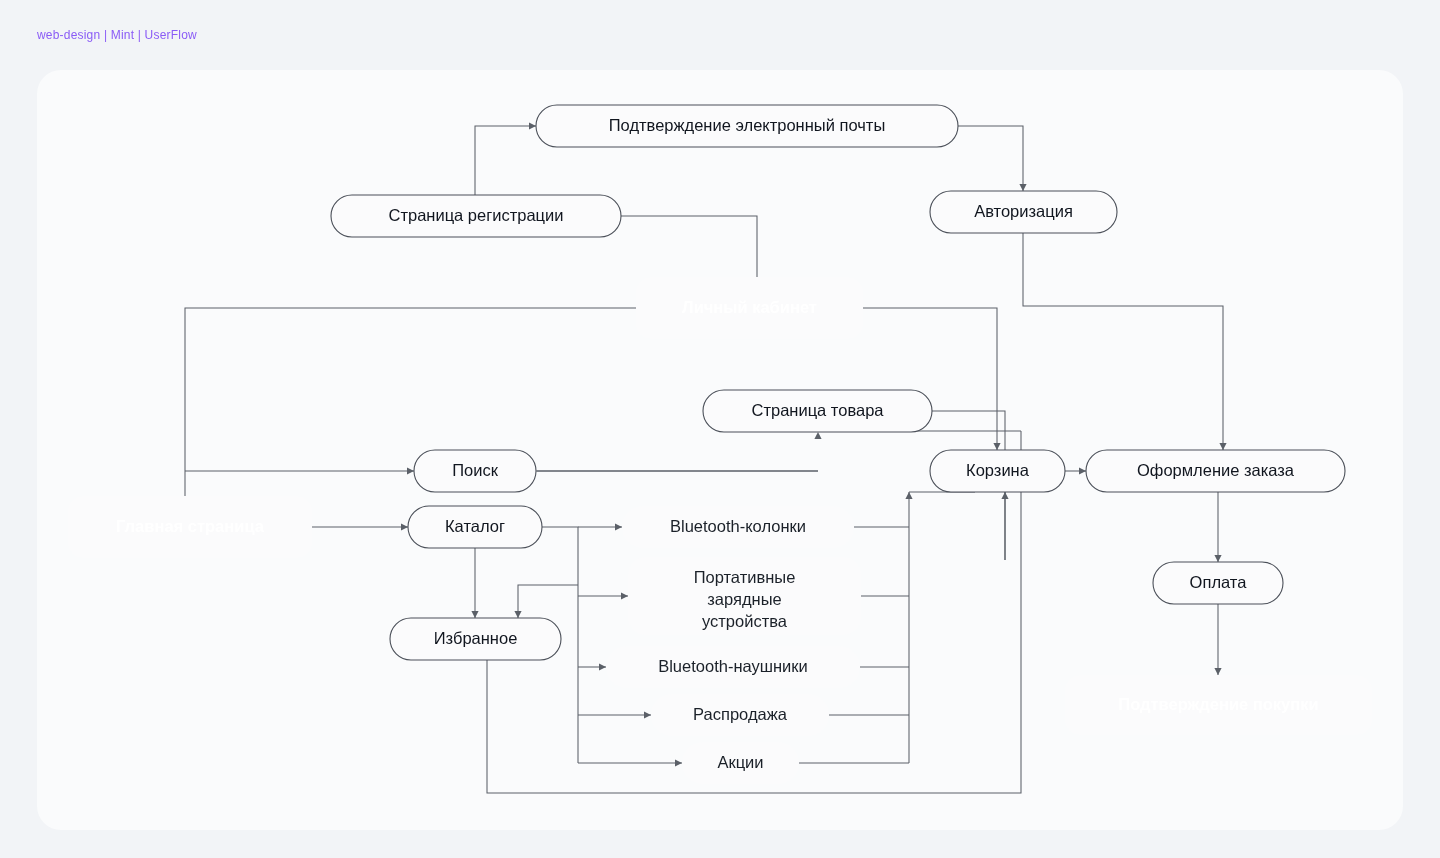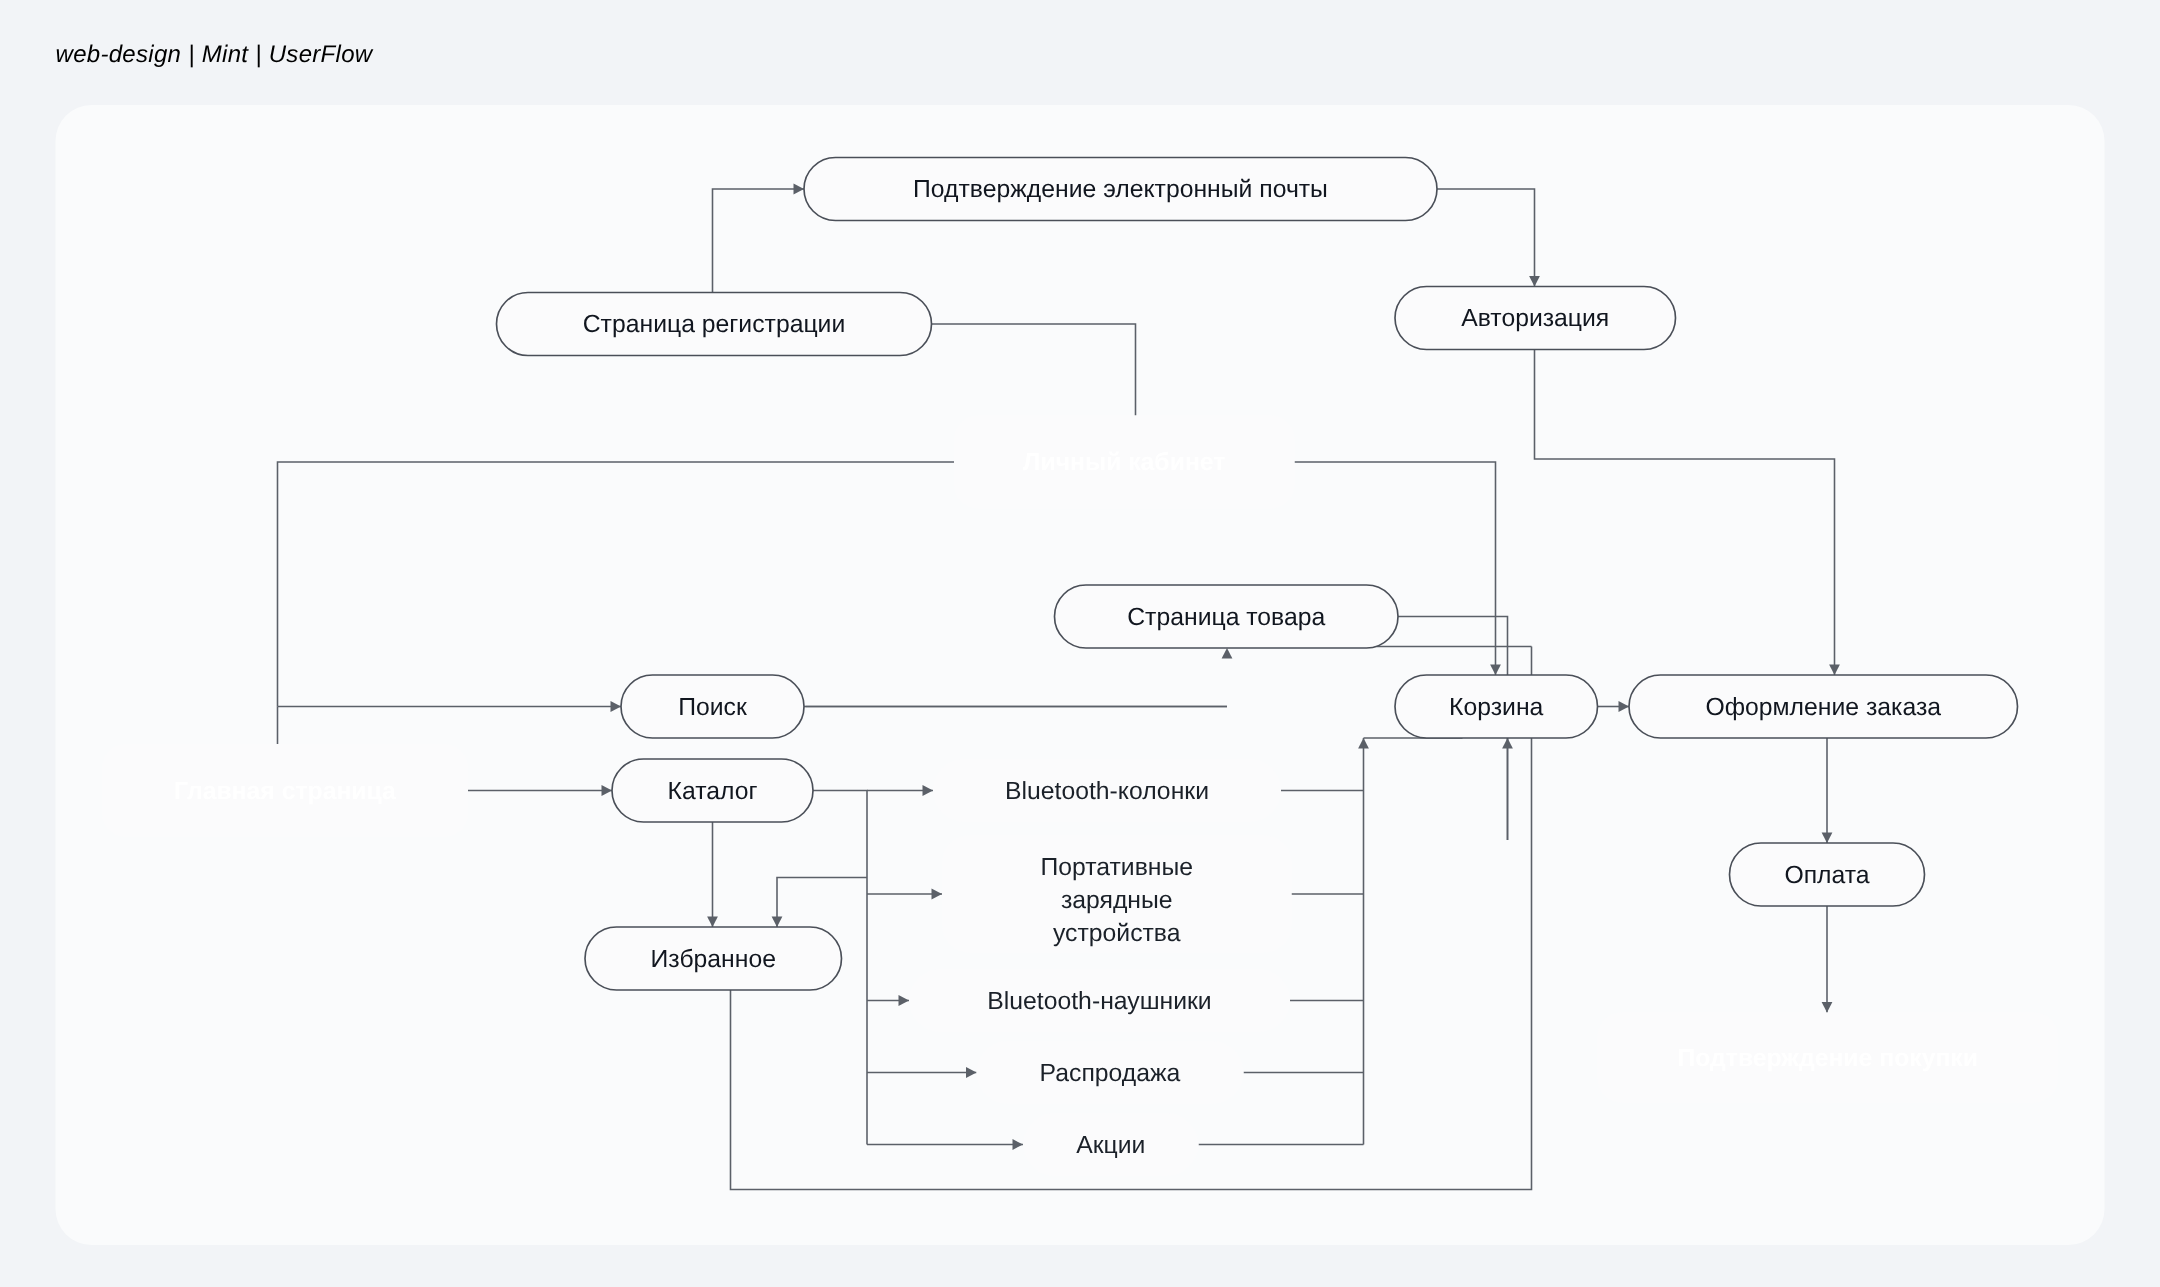--- a/index.html
+++ b/index.html
@@ -5,23 +5,22 @@
   html,body{margin:0;padding:0;}
   body{
     width:1440px;height:858px;
     background:#f2f4f7;
     font-family:"Liberation Sans","DejaVu Sans",sans-serif;
     overflow:hidden;
   }
   #root{position:relative;width:1440px;height:858px;}
   #title{
     position:absolute;left:37px;top:28px;
-    font-size:16px;color:#000000;letter-spacing:.2px;
+    font-size:12px;color:#8b5cf6;letter-spacing:.2px;
     white-space:nowrap;
-    font-style:italic;
   }
   #canvas-card{
     position:absolute;left:37px;top:70px;
     width:1366px;height:760px;
     background:#fafbfc;border-radius:24px;
   }
   svg#flow{position:absolute;left:0;top:0;width:1440px;height:858px;}
   .node-rect{stroke:#4a4f58;stroke-width:1.1;fill:#fbfbfc;}
   .node-rect.filled{stroke:none;}
   .node-label{

